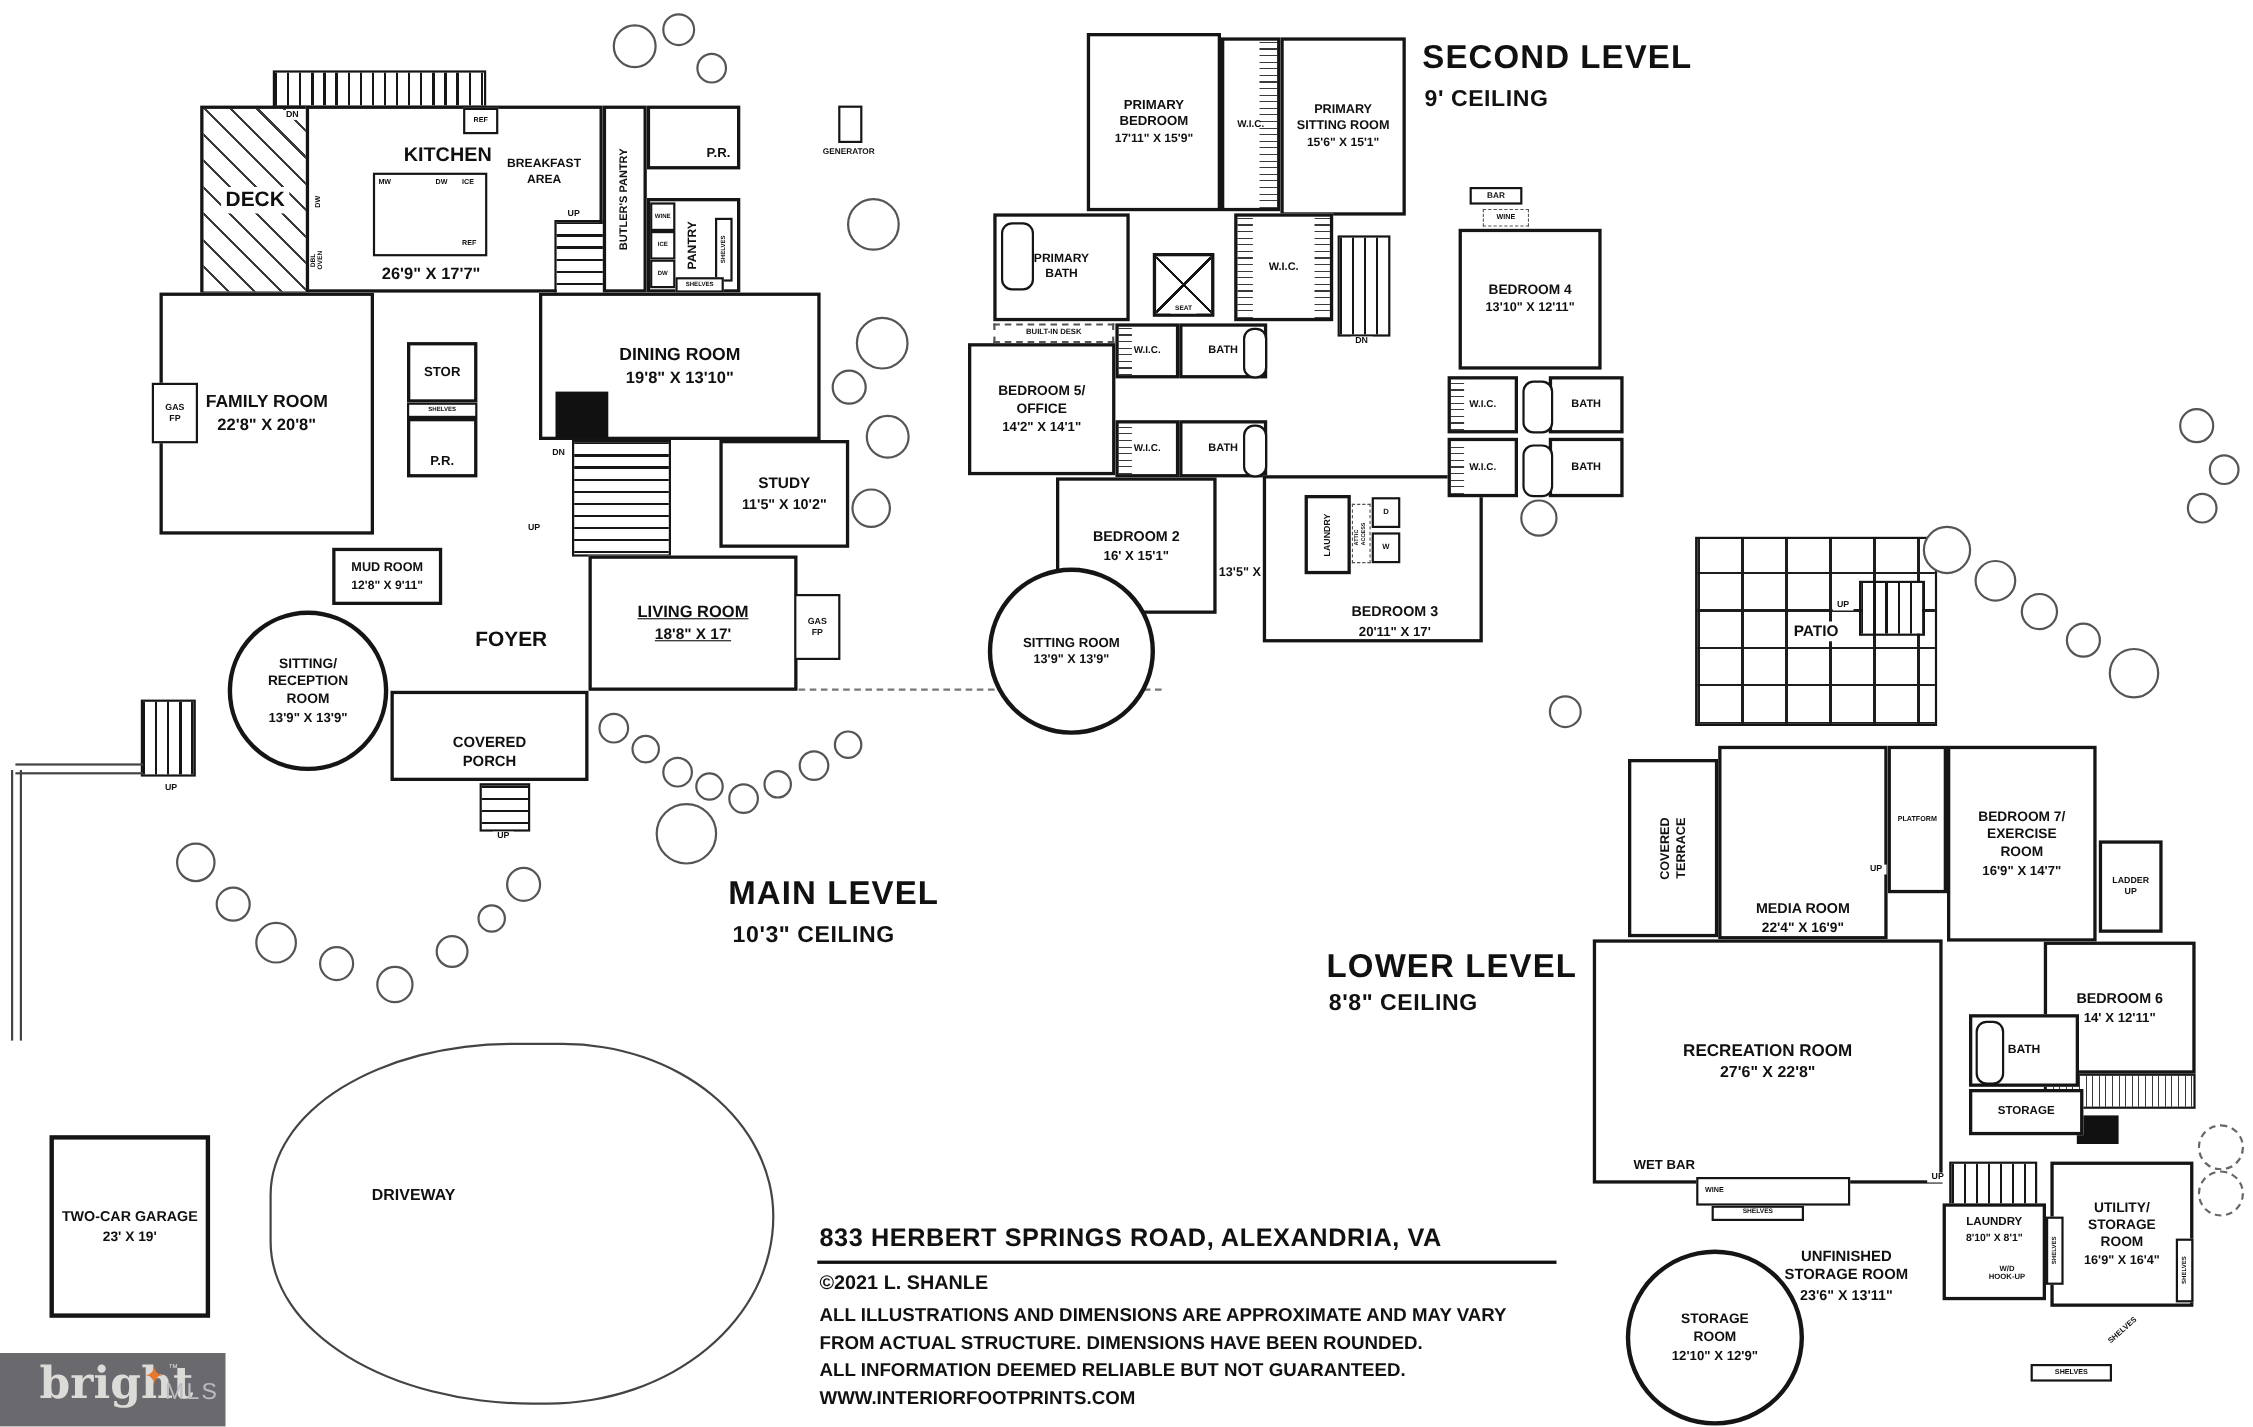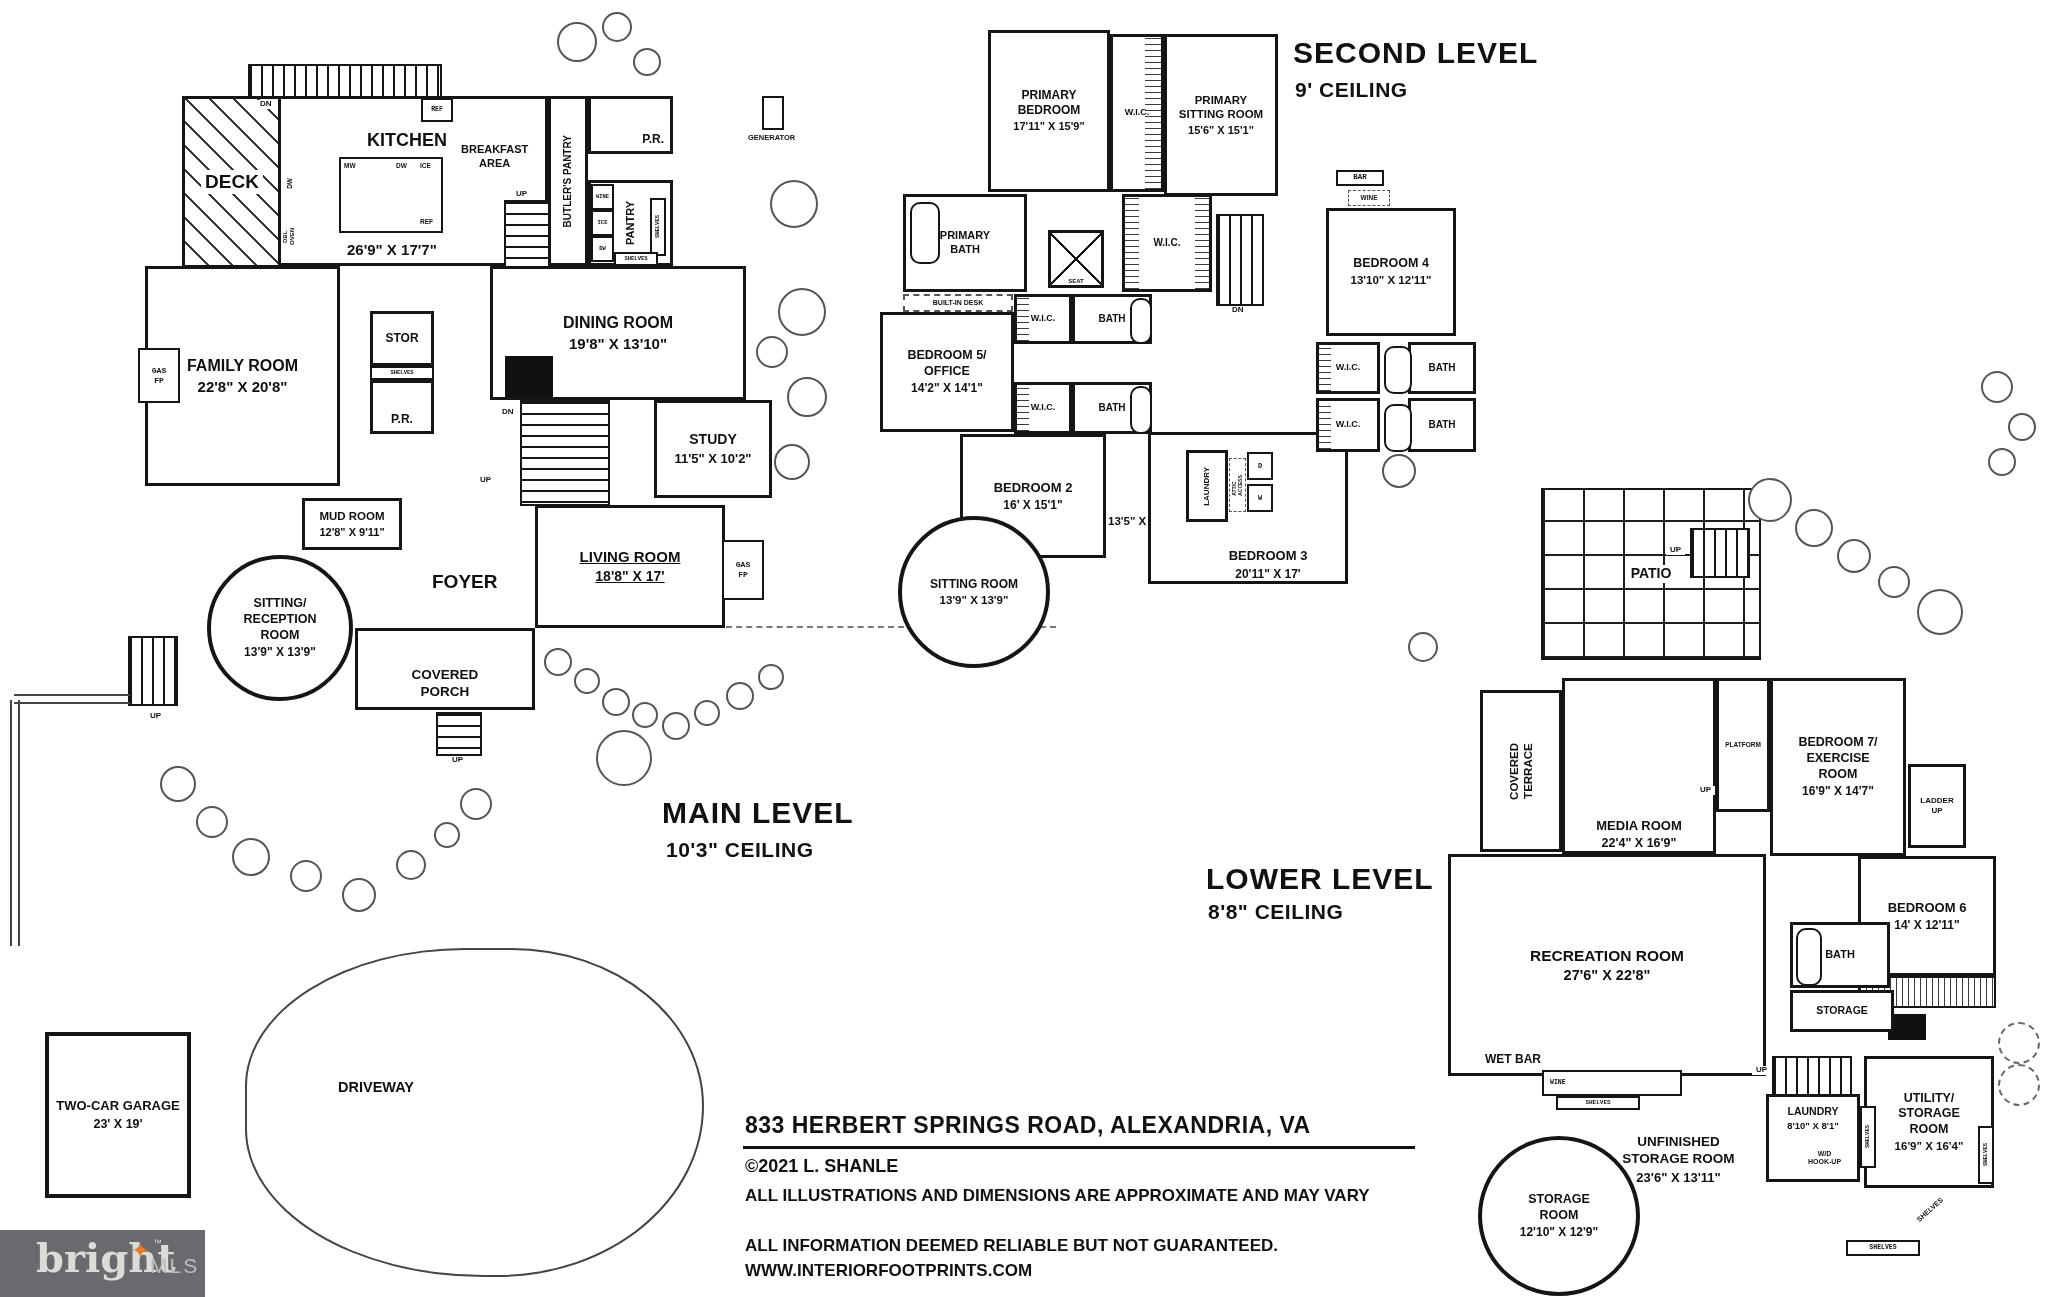--- a/index.html
+++ b/index.html
@@ -1,20 +1,20 @@
 <!DOCTYPE html>
 <html><head>
 <meta charset="utf-8">
 <style>
   html,body{margin:0;padding:0;background:#fff;}
   .stage{position:relative;width:2048px;height:1297px;background:#fff;overflow:hidden;
          font-family:"Liberation Sans",sans-serif;color:#111;}
   .rm{position:absolute;border:3px solid #151515;background:#fff;box-sizing:border-box;
       display:flex;flex-direction:column;align-items:center;justify-content:center;text-align:center;}
-  .thin{border-width:2px;font-family:Liberation Mono, monospace;}
+  .thin{border-width:2px;}
   .nb{border:none;background:transparent;}
   .lb{font-weight:700;white-space:pre-line;line-height:1.25;color:#101010;}
   .dm{font-weight:700;white-space:pre-line;line-height:1.2;color:#101010;margin-top:2px;}
   .v{writing-mode:vertical-rl;transform:rotate(180deg);}
   .chip{background:#fff;padding:0 4px;}
   .tiny{position:absolute;font-weight:700;font-size:8px;white-space:pre-line;text-align:center;line-height:1.1;z-index:5;}
   .hatch{background:repeating-linear-gradient(45deg,#fff 0 15px,#3a3a3a 15px 17px);}
   .flag{background:repeating-linear-gradient(0deg,#1d1d1d 0 2px,transparent 2px 34px),
                repeating-linear-gradient(90deg,#1d1d1d 0 2px,transparent 2px 40px);}
   .stairsV{background:repeating-linear-gradient(to bottom,#151515 0 2px,#fff 2px 11px);border:2px solid #151515;}
@@ -440,20 +440,21 @@
   <div class="tree" style="left:1878px;top:566px;width:28px;height:28px;"></div>
   <div class="tree" style="left:1917px;top:589px;width:42px;height:42px;"></div>
   <div class="tree" style="left:1981px;top:371px;width:28px;height:28px;"></div>
   <div class="tree" style="left:2008px;top:413px;width:24px;height:24px;"></div>
   <div class="tree" style="left:1988px;top:448px;width:24px;height:24px;"></div>
 
   <div class="ft" style="left:745px;top:1112px;font-size:23px;letter-spacing:.5px;">833 HERBERT SPRINGS ROAD, ALEXANDRIA, VA</div>
   <div class="footer-line" style="left:743px;top:1146px;width:672px;"></div>
   <div class="ft" style="left:745px;top:1156px;font-size:18px;">©2021 L. SHANLE</div>
   <div class="ft" style="left:745px;top:1186px;font-size:17px;">ALL ILLUSTRATIONS AND DIMENSIONS ARE APPROXIMATE AND MAY VARY</div>
+  <div class="ft" style="left:745px;top:1211px;font-size:17px;">FROM ACTUAL STRUCTURE. DIMENSIONS HAVE BEEN ROUNDED.</div>
   <div class="ft" style="left:745px;top:1236px;font-size:17px;">ALL INFORMATION DEEMED RELIABLE BUT NOT GUARANTEED.</div>
   <div class="ft" style="left:745px;top:1261px;font-size:17px;">WWW.INTERIORFOOTPRINTS.COM</div>
 
   <div class="logo" style="background: rgb(106, 105, 110);">
     <span class="logo-word" style="color: rgb(220, 219, 215);">bright</span>
     <span class="logo-star" style="color: rgb(231, 121, 46);">✦</span>
     <span class="logo-tm" style="color: rgb(220, 219, 215);">™</span>
     <span class="logo-mls" style="color: rgb(188, 187, 192);">MLS</span>
   </div>
 

